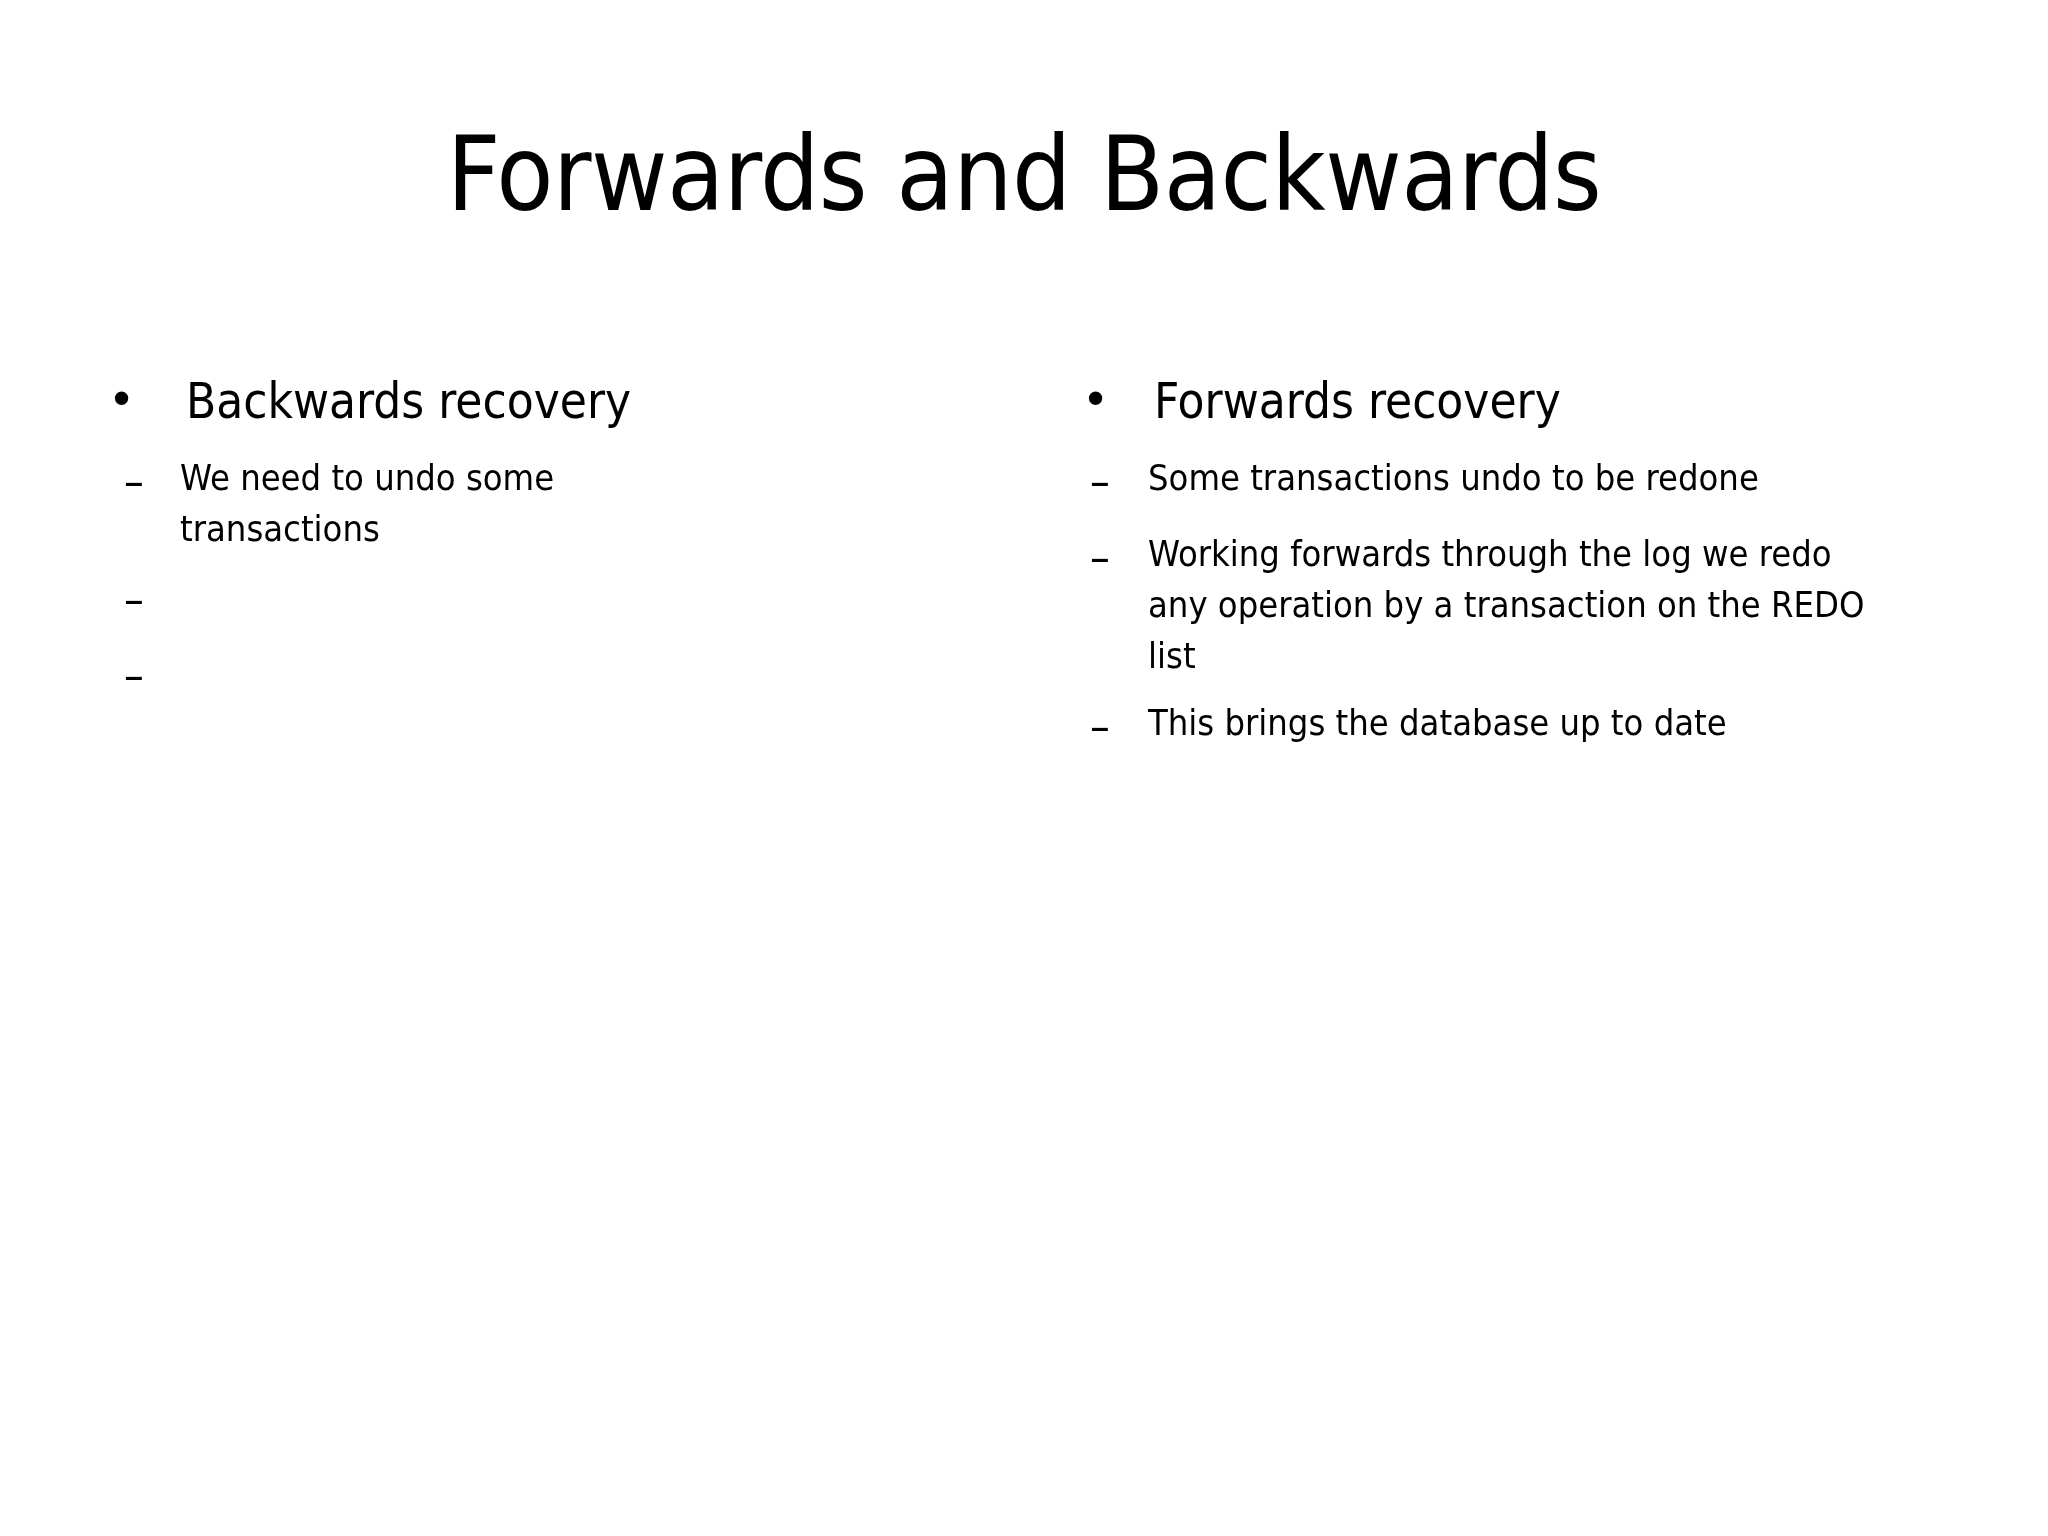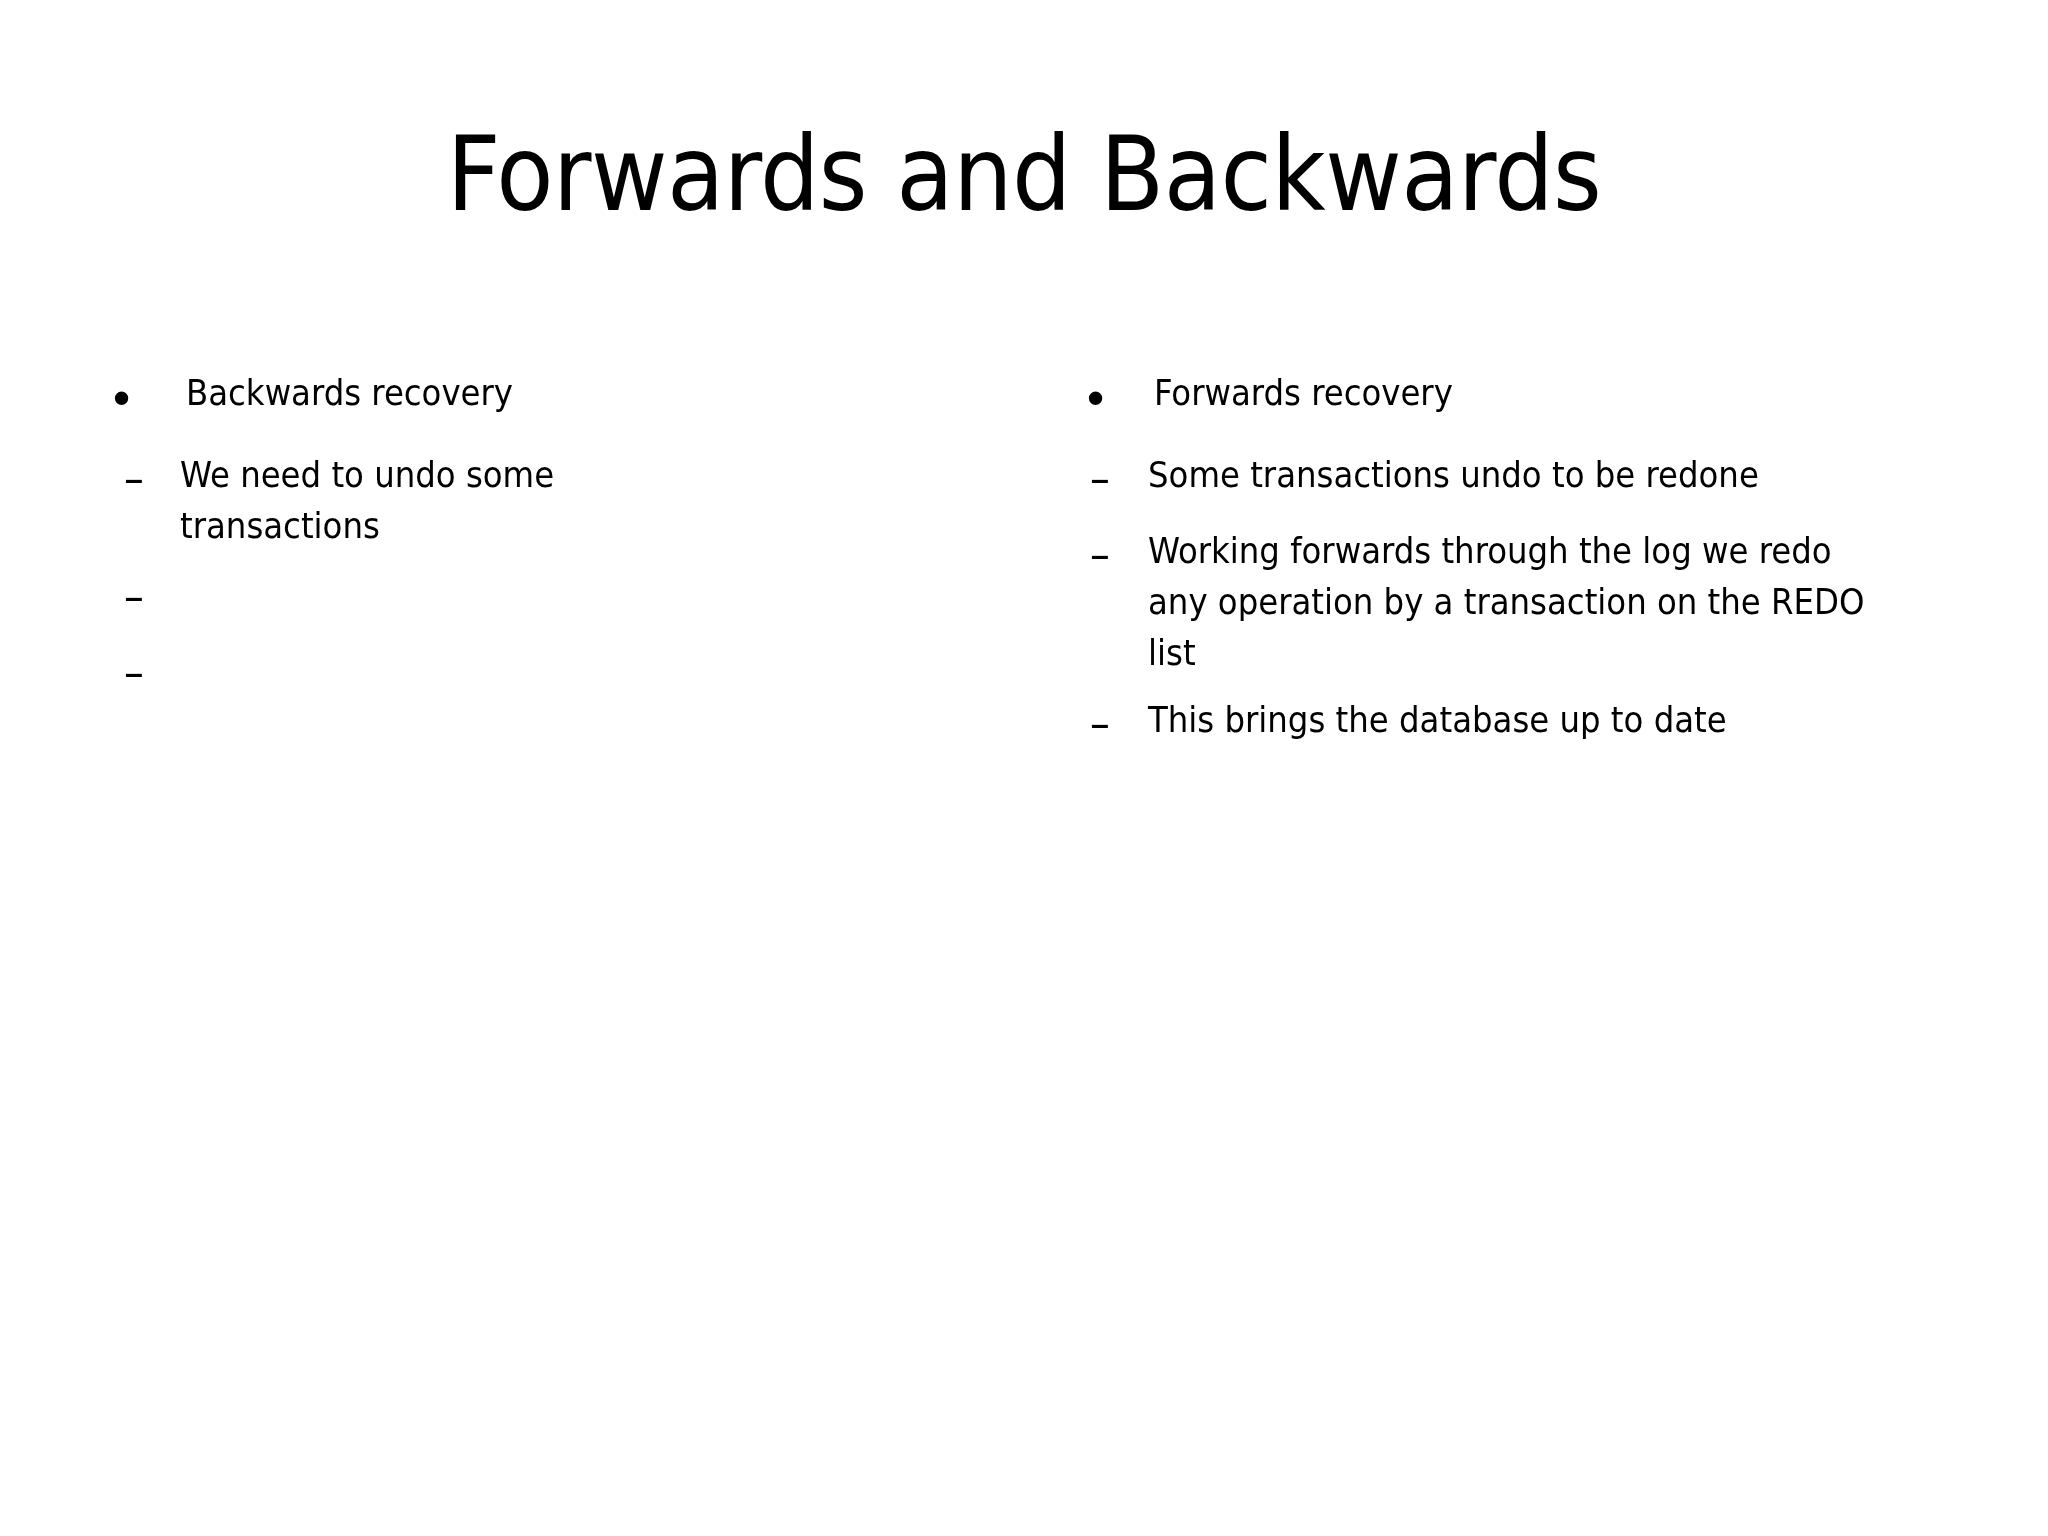--- a/index.html
+++ b/index.html
@@ -67,21 +67,21 @@
     color: #000;
     font-family: "DejaVu Sans", sans-serif;
     text-align: left;
     padding-left: 6px;
     box-sizing: border-box;
   }
   .l1 .text {
     flex: 1 1 auto;
     font-family: "DejaVu Sans Condensed", "Liberation Sans Narrow", "Liberation Sans", sans-serif;
     font-stretch: condensed;
-    font-size: 36px;
+    font-size: 49px;
     line-height: 1.30;
     color: #000;
   }
 
   
   .l2-list { margin: 0; }
   .l2 {
     display: flex;
     flex-direction: row;
     align-items: flex-start;

